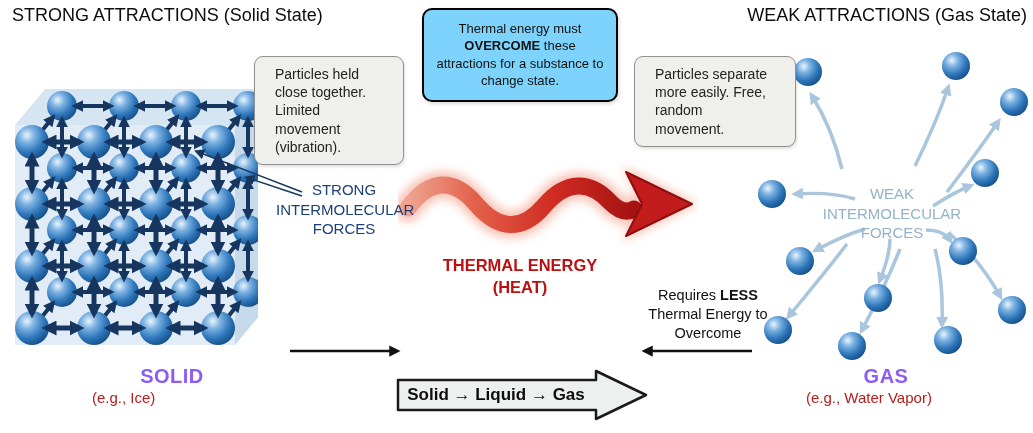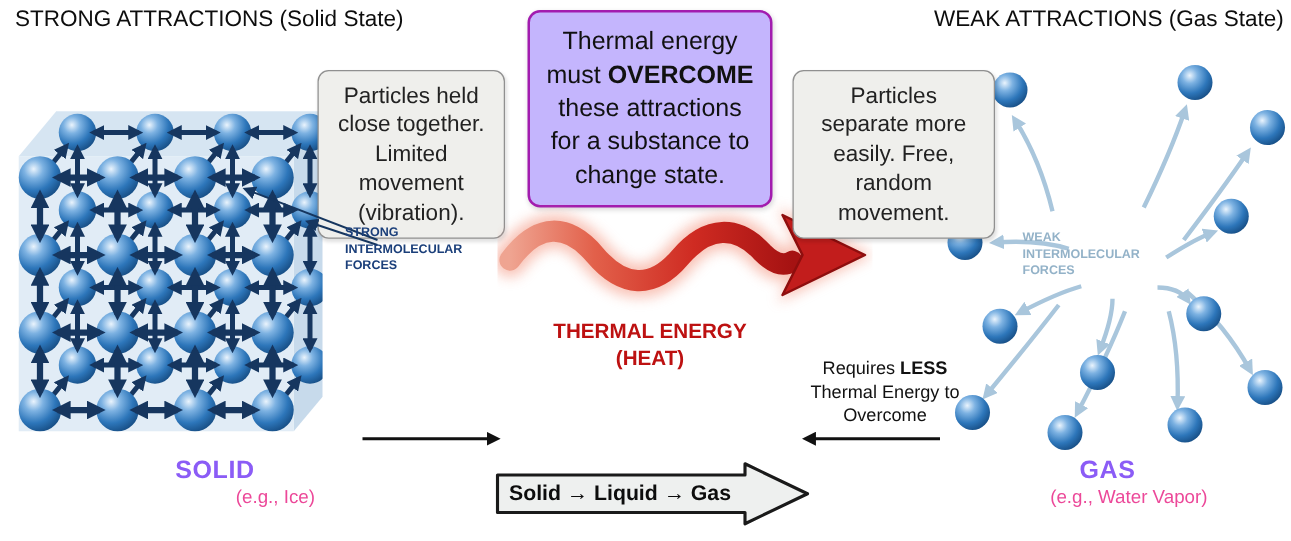--- a/index.html
+++ b/index.html
@@ -2,30 +2,30 @@
 <html><head>
 <meta charset="utf-8">
 <style>
   *{margin:0;padding:0;box-sizing:border-box}
   html,body{background:#ffffff}
   body{font-family:"Liberation Sans",sans-serif;color:#111}
   .stage{position:relative;width:1033px;height:433px;background:#fff;overflow:hidden}
   .abs{position:absolute}
   .title{font-size:18px;white-space:nowrap;color:#0d0d0d}
   .title b{font-weight:normal}
-  .callout{background:#efefec;border:1.5px solid #909090;border-radius:9px;text-align:center;
-           font-size:18px;line-height:1.3;color:#222;padding:8px 10px;box-shadow:1px 2px 3px rgba(0,0,0,.12)}
-  .center-box{background:#c4b5fd;border:2px solid #a21caf;border-radius:10px;text-align:center;
-           font-size:20px;line-height:1.34;color:#111;padding:10px 10px;box-shadow:1px 2px 4px rgba(0,0,0,.15)}
-  .forces{font-weight:bold;font-size:10px;line-height:1.3;z-index:3}
+  .callout{background:#efefec;border:1.5px solid #909090;border-radius:9px;
+           font-size:14px;line-height:1.3;color:#222;padding:8px 20px;box-shadow:1px 2px 3px rgba(0,0,0,.12)}
+  .center-box{background:#7dd3fc;border:2px solid #000000;border-radius:10px;text-align:center;
+           font-size:13px;line-height:1.34;color:#111;padding:10px 10px;box-shadow:1px 2px 4px rgba(0,0,0,.15)}
+  .forces{font-weight:normal;text-align:center;font-size:15px;line-height:1.3;z-index:3}
   .strongF{color:#1b3f7a}
   .weakF{color:#93b2c8}
   .requires{font-size:14.5px;text-align:center;line-height:1.3;color:#111}
   .stateName{font-size:20px;font-weight:bold;text-align:center;color:#8b5cf6;letter-spacing:.5px}
-  .stateEx{font-size:15px;text-align:right;color:#ec4899}
+  .stateEx{font-size:15px;text-align:left;color:#b91c1c}
   .heatLabel{color:#bd1111;font-weight:bold;font-size:16.5px;text-align:center;line-height:1.35}
   .scWrap{width:252px;height:52px}
   .scText{position:absolute;left:0;top:0;width:200px;height:52px;display:flex;align-items:center;
           justify-content:center;font-size:17px;font-weight:bold;color:#0d0d0d}
   svg{display:block;pointer-events:none}
 </style>
 </head>
 <body>
 
 <svg width="0" height="0" style="position:absolute" aria-hidden="true">

